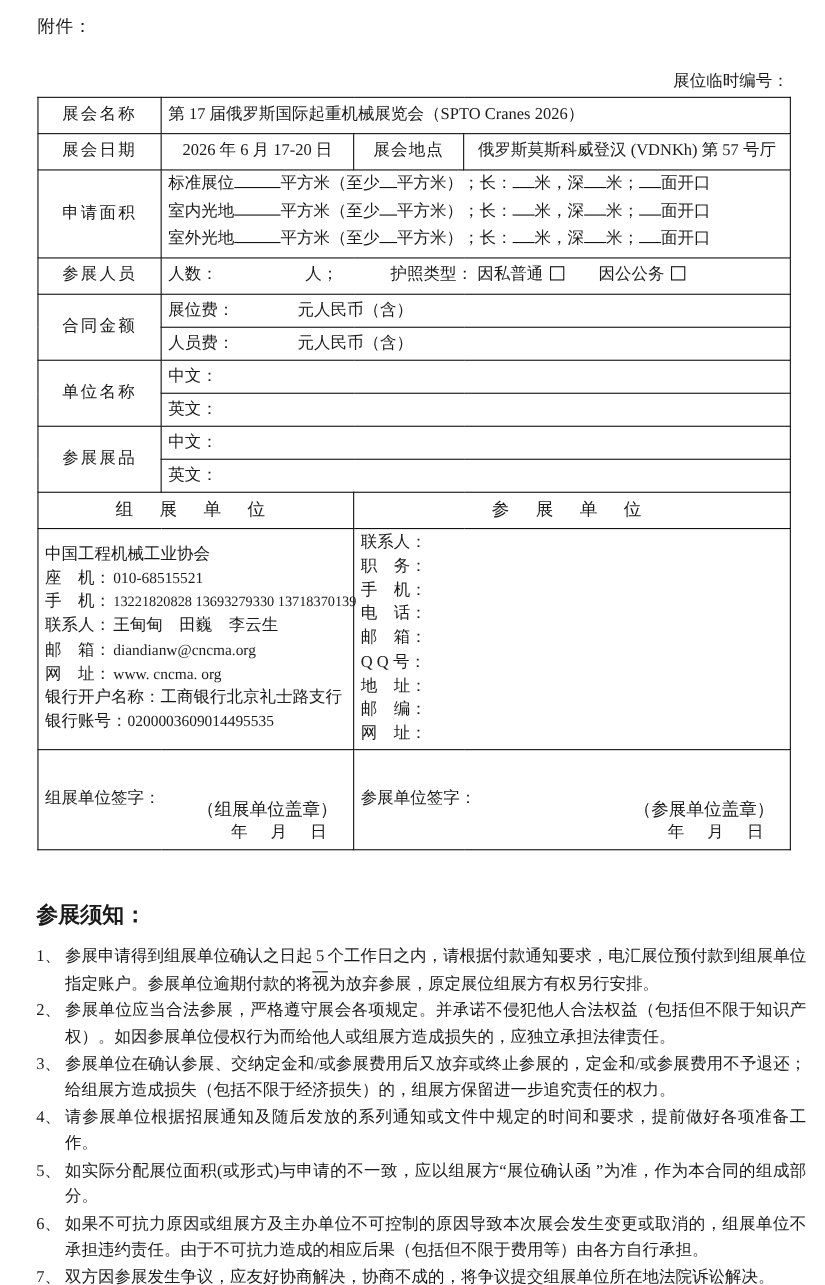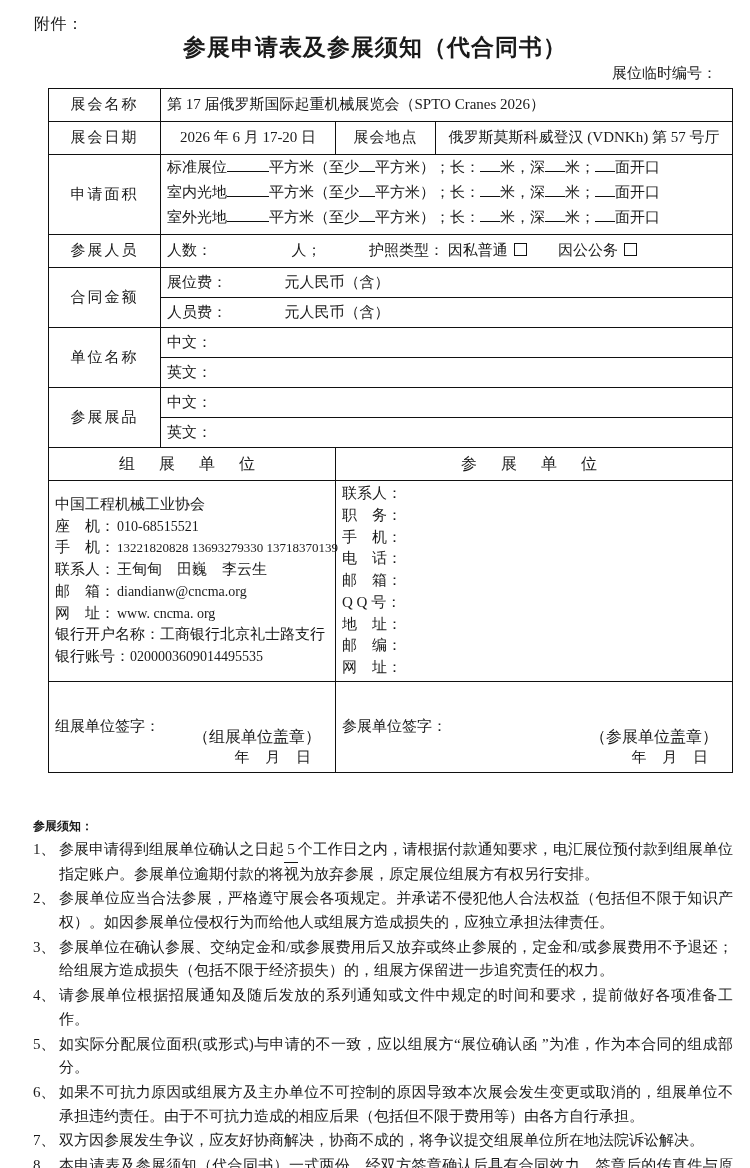--- a/index.html
+++ b/index.html
@@ -45,21 +45,21 @@
   .booth-no {
     position: absolute;
     right: 33px;
     top: 64px;
     font-size: 15px;
   }
 
   
   .form-table {
     position: absolute;
-    left: 48px;
+    left: 34px;
     top: 88px;
     width: 684px;
     border-collapse: collapse;
     table-layout: fixed;
     font-size: 15px;
   }
   .form-table td {
     border: 1px solid #111;
     padding: 2px 6px;
     vertical-align: middle;
@@ -127,35 +127,36 @@
     right: 14px;
     bottom: 24px;
     font-size: 16px;
   }
   .sign-date {
     position: absolute;
     right: 18px;
     bottom: 3px;
     font-size: 15px;
     letter-spacing: 6px;
+    font-family: Liberation Mono, monospace;
   }
 
   
   .notice {
     position: absolute;
     left: 33px;
     top: 818px;
     width: 700px;
     font-size: 15px;
   }
   .notice-title {
     font-weight: bold;
     font-family: "Liberation Sans", "DejaVu Sans", sans-serif;
-    font-size: 12px;
-    margin-bottom: 3px;
+    font-size: 20px;
+    margin-bottom: 14px;
   }
   .notice ol {
     list-style: none;
     margin: 0;
     padding: 0;
   }
   .notice li {
     display: flex;
     align-items: flex-start;
     line-height: 1.58;
@@ -175,21 +176,20 @@
     border-bottom: 1px solid #111;
     padding: 0 3px;
   }
 </style>
 </head>
 <body>
 
 <div class="page">
 
   <div class="attach-label">附件：</div>
-  <div class="doc-title">参展申请表及参展须知（代合同书）</div>
   <div class="booth-no">展位临时编号：</div>
 
   <table class="form-table">
     <colgroup>
       <col style="width:112px">
       <col style="width:175px">
       <col style="width:100px">
       <col style="width:297px">
     </colgroup>
     <tbody>

